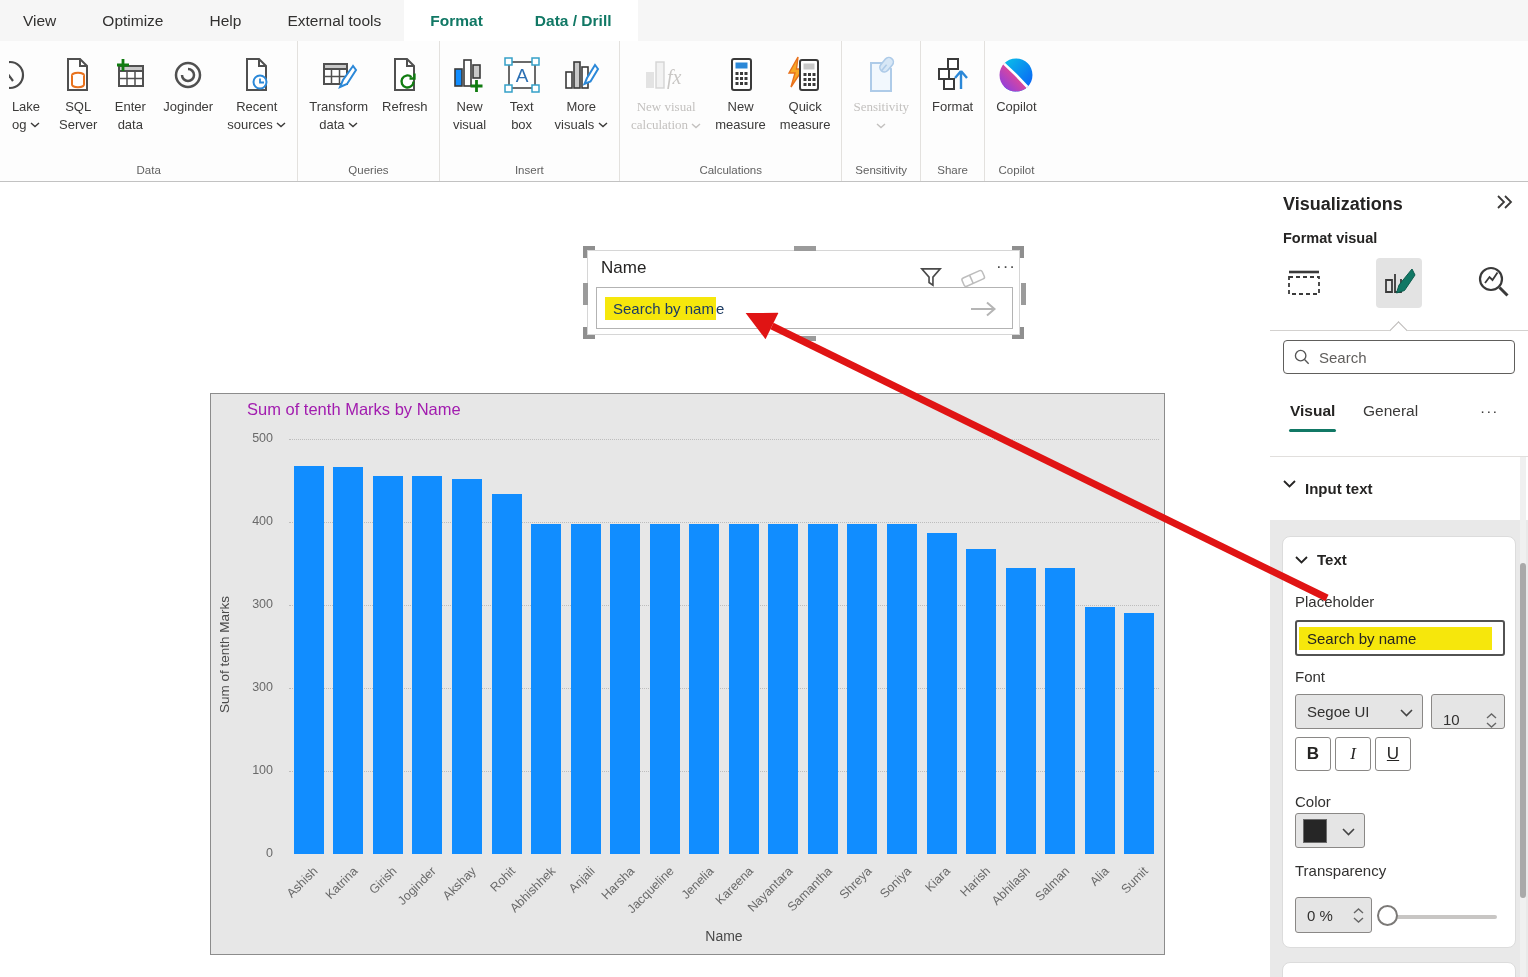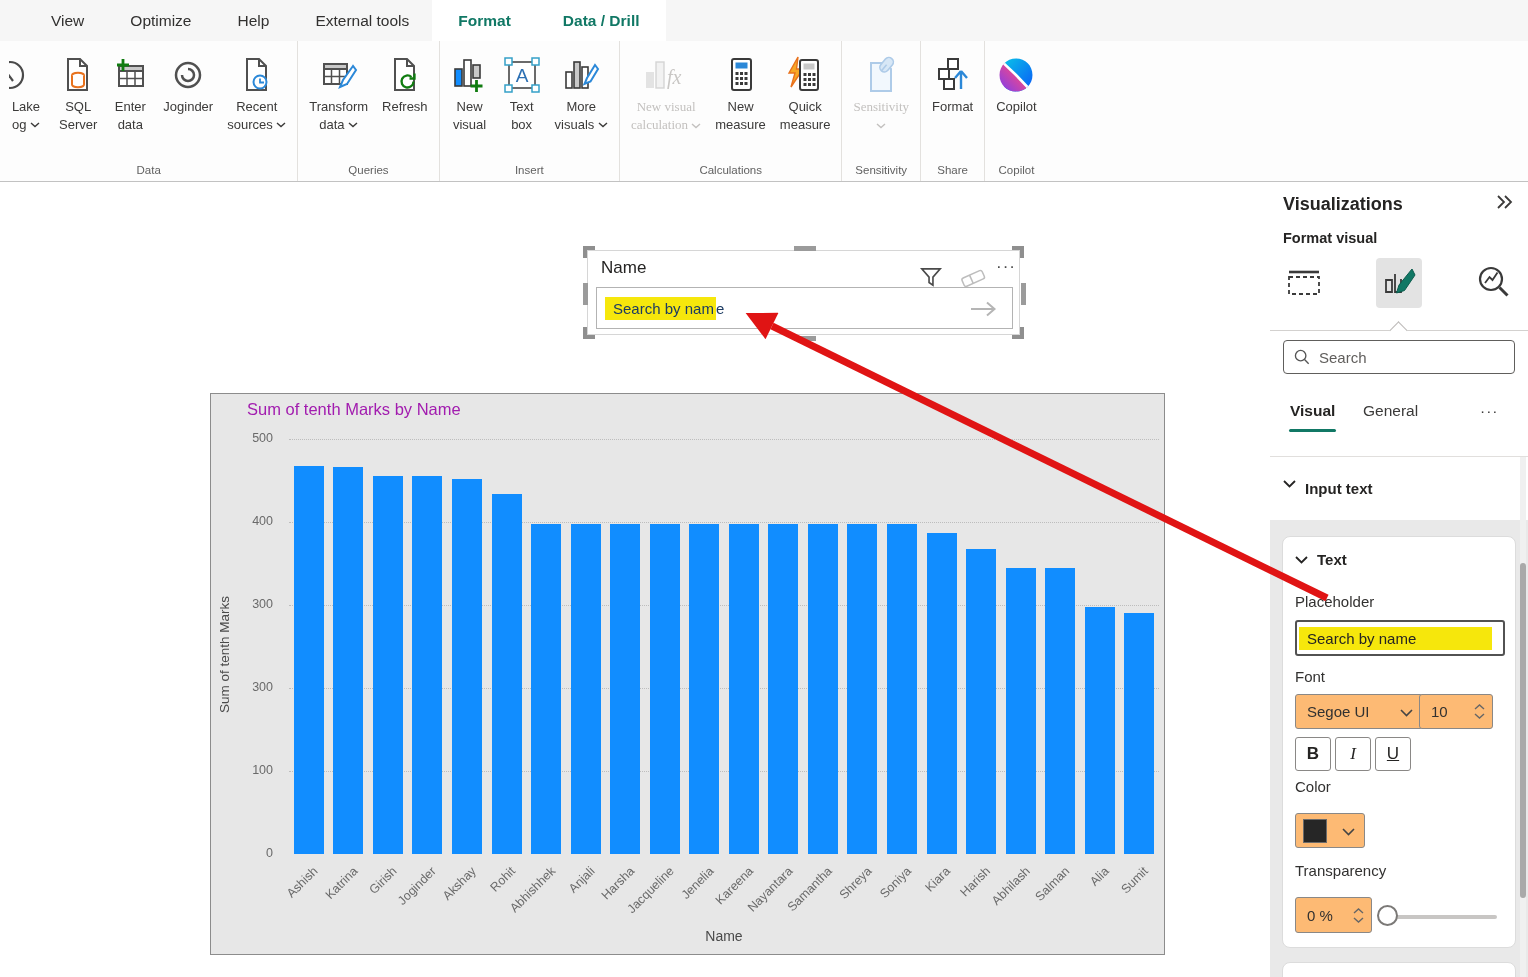--- a/index.html
+++ b/index.html
@@ -1,21 +1,21 @@
 <!DOCTYPE html>
 <html><head>
 <meta charset="utf-8">
 <style>
   * { margin:0; padding:0; box-sizing:border-box; }
   html,body { width:1528px; height:977px; background:#fff; }
   body { font-family:"Liberation Sans","DejaVu Sans",sans-serif; color:#252423; }
   #app { position:relative; width:1528px; height:977px; overflow:hidden; background:#fff; }
 
   
-  .menubar { position:absolute; left:0; top:0; width:1528px; height:41px; background:#f6f6f6; display:flex; align-items:stretch;padding-left:28px; }
+  .menubar { position:absolute; left:0; top:0; width:1528px; height:41px; background:#f6f6f6; display:flex; align-items:stretch; }
   .menu-tab { display:flex; align-items:center; padding:0 23px; font-size:15.5px; color:#323130; cursor:default; }
   .menu-tab.active { background:#fff; color:#117865; font-weight:600; padding:0 26px; }
 
   
   .ribbon { position:absolute; left:0; top:41px; width:1528px; height:141px; background:#fdfdfd; border-bottom:1px solid #c2c2c2; display:flex; }
   .rgroup { display:flex; flex-direction:column; border-right:1px solid #e3e1de; padding:0 4px; }
   .rgroup:last-child { border-right:none;gap:10px; }
   .rbuttons { display:flex; flex:1; align-items:flex-start; padding-top:9px; }
   .rbtn { display:flex; flex-direction:column; align-items:center; padding:2px 7px; min-width:52px; border-radius:3px; }
   .rbtn .ricon { height:46px; display:flex; align-items:center; justify-content:center; }
@@ -71,21 +71,21 @@
   .pane-div2 { position:absolute; left:0; top:274px; width:258px; height:0; border-top:1px solid #e1dfdd; }
   .sec-header { position:absolute; left:13px; top:298px; display:flex; align-items:flex-start; gap:9px; font-size:15px; font-weight:700; color:#252423; }
   .pane-gray { position:absolute; left:0; top:338px; width:258px; height:457px; background:#e9e9e9; }
   .card { position:absolute; left:12px; width:234px; background:#fff; border:1px solid #dcdcdc; border-radius:8px; }
   .card1 { top:354px; height:412px; }
   .card2 { top:780px; height:40px; }
   .card-sec { position:absolute; left:12px; top:14px; display:flex; align-items:center; gap:9px; font-size:15px; font-weight:700; color:#252423; }
   .flabel { position:absolute; left:12px; font-size:15px; color:#323130; }
   .ph-input { position:absolute; left:12px; top:83px; width:210px; height:36px; border:2px solid #525252; border-radius:3px; background:#fff; display:flex; align-items:center; font-size:15px; color:#252423; }
   .ph-hl { display:inline-block; background:#f6e70c; padding:3px 0 3px 8px; width:193px; margin-left:2px; }
-  .dropdown { position:absolute; border:1px solid #8a8886; border-radius:3px; background:#fdba74; display:flex; align-items:center; font-size:15px; color:#323130; }
+  .dropdown { position:absolute; border:1px solid #8a8886; border-radius:3px; background:#e5e5e5; display:flex; align-items:center; font-size:15px; color:#323130; }
   .dd-chev { margin-left:auto; margin-right:9px; }
   .spin { margin-left:auto; margin-right:7px; display:flex; flex-direction:column; gap:3px; }
   .biu { position:absolute; top:200px; width:36px; height:34px; border:1px solid #8a8886; border-radius:3px; background:#fff; display:flex; align-items:center; justify-content:center; font-size:17px; color:#252423; }
   .swatch { width:24px; height:24px; background:#262626; border:1px solid #6b6b6b; margin-left:7px; }
   .slider-track { position:absolute; left:102px; top:378px; width:112px; height:4px; background:#c8c6c4; border-radius:2px; }
   .slider-handle { position:absolute; left:94px; top:368px; width:21px; height:21px; border-radius:50%; background:#fff; border:2px solid #7b7977; }
   .scroll-track { position:absolute; left:250px; top:275px; width:6px; height:520px; background:#f0f0f0; }
   .scroll-thumb { position:absolute; left:250px; top:381px; width:6px; height:335px; background:#a9a9a9; border-radius:3px; }
 
   .arrow-overlay { position:absolute; left:0; top:0; width:1528px; height:977px; pointer-events:none; }
@@ -536,37 +536,37 @@
 
       <div class="flabel" style="top:131px;">Font</div>
       <div class="dropdown" style="left:12px;top:157px;width:128px;height:35px;">
         <span style="margin-left:11px;">Segoe UI</span>
         <span class="dd-chev">
           <svg width="13" height="8" viewBox="0 0 13 8">
               <path d="M1 1 l5.5 5.5 L12 1" fill="none" stroke="#444" stroke-width="1.6"></path>
             </svg>
         </span>
       </div>
-      <div class="dropdown" style="left:136px;top:157px;width:74px;height:35px;">
+      <div class="dropdown" style="left:148px;top:157px;width:74px;height:35px;align-items:flex-end;">
         <span style="margin-left:11px;">10</span>
         <span class="spin">
           <svg width="11" height="6" viewBox="0 0 11 6">
               <path d="M1 5 l4.5 -4 L10 5" fill="none" stroke="#666" stroke-width="1.4"></path>
             </svg>
           <svg width="11" height="6" viewBox="0 0 11 6">
               <path d="M1 1 l4.5 4 L10 1" fill="none" stroke="#666" stroke-width="1.4"></path>
             </svg>
         </span>
       </div>
 
       <div class="biu" style="left:12px;font-weight:700;">B</div>
       <div class="biu" style="left:52px;font-style:italic;font-family:'Liberation Serif','DejaVu Serif',serif;">I</div>
       <div class="biu" style="left:92px;text-decoration:underline;">U</div>
 
-      <div class="flabel" style="top:241px;">Color</div>
+      <div class="flabel" style="top:256px;">Color</div>
       <div class="dropdown" style="left:12px;top:276px;width:70px;height:35px;">
         <span class="swatch"></span>
         <span class="dd-chev">
           <svg width="13" height="8" viewBox="0 0 13 8">
               <path d="M1 1 l5.5 5.5 L12 1" fill="none" stroke="#444" stroke-width="1.6"></path>
             </svg>
         </span>
       </div>
 
       <div class="flabel" style="top:325px;">Transparency</div>

